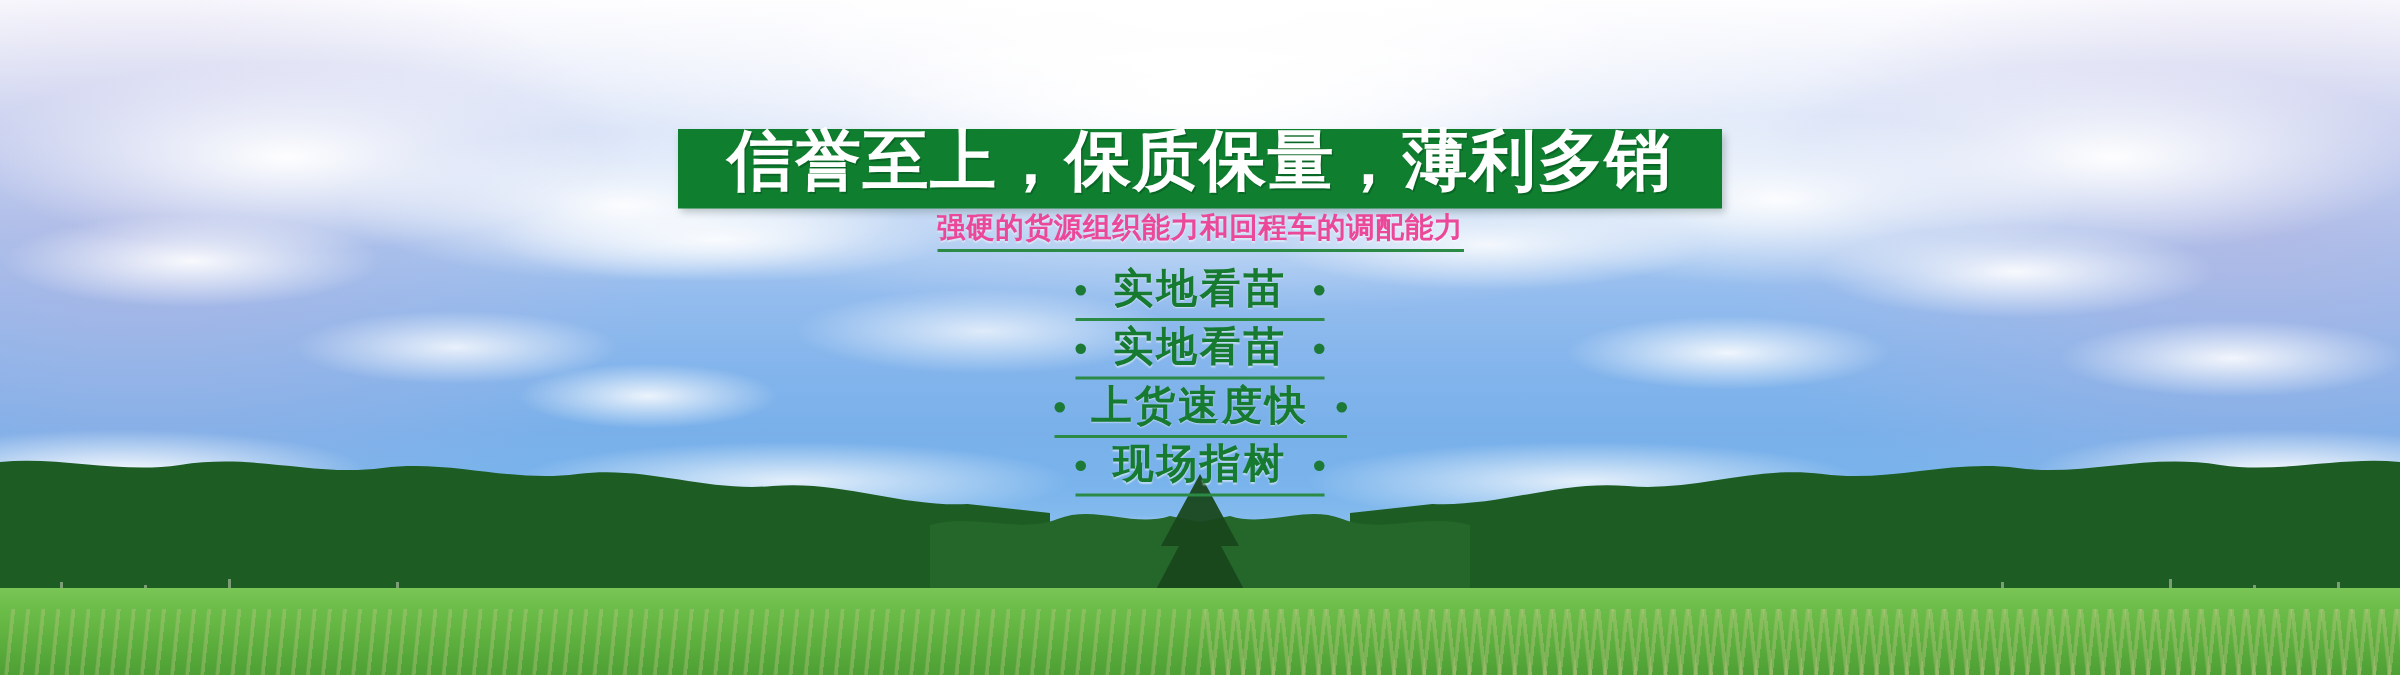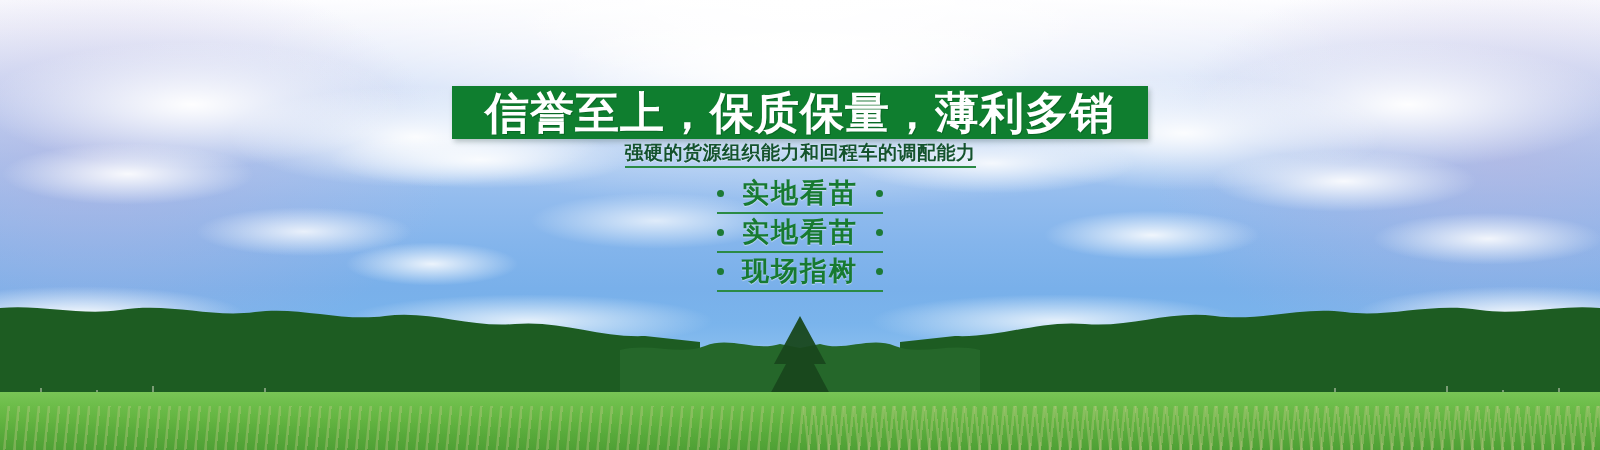--- a/index.html
+++ b/index.html
@@ -165,21 +165,21 @@
 
   .headline-bar {
     position: absolute;
     left: 452px;
     top: 86px;
     width: 696px;
     height: 53px;
     background: #0f7e2f;
     box-shadow: 2px 3px 5px rgba(40,70,60,0.28);
     display: flex;
-    align-items: center;
+    align-items: flex-start;
     justify-content: center;
   }
   .headline-text {
     color: #ffffff;
     font-family: "DejaVu Sans", "Liberation Sans", sans-serif;
     font-size: 44px;
     font-weight: bold;
     letter-spacing: 1px;
     line-height: 1;
     white-space: nowrap;
@@ -187,21 +187,21 @@
   }
 
   .subtitle-wrap {
     position: absolute;
     left: 0; right: 0;
     top: 143px;
     text-align: center;
   }
   .subtitle {
     display: inline-block;
-    color: #14532d;
+    color: #ec4899;
     font-family: "DejaVu Sans", "Liberation Sans", sans-serif;
     font-size: 19px;
     font-weight: bold;
     letter-spacing: 0.5px;
     line-height: 1.05;
     padding-bottom: 3px;
     border-bottom: 2px solid #2b8a45;
     text-shadow: 0 1px 1px rgba(255,255,255,0.45);
   }
 
@@ -328,20 +328,25 @@
         <span class="feat-dot"></span>
       </div>
 
 
       <div class="feature-item">
         <span class="feat-dot"></span>
         <span class="feat-label">实地看苗</span>
         <span class="feat-dot"></span>
       </div>
 
+      <div class="feature-item">
+        <span class="feat-dot"></span>
+        <span class="feat-label">上货速度快</span>
+        <span class="feat-dot"></span>
+      </div>
 
       <div class="feature-item">
         <span class="feat-dot"></span>
         <span class="feat-label">现场指树</span>
         <span class="feat-dot"></span>
       </div>
 
     </div>
   </div>
 </div>

